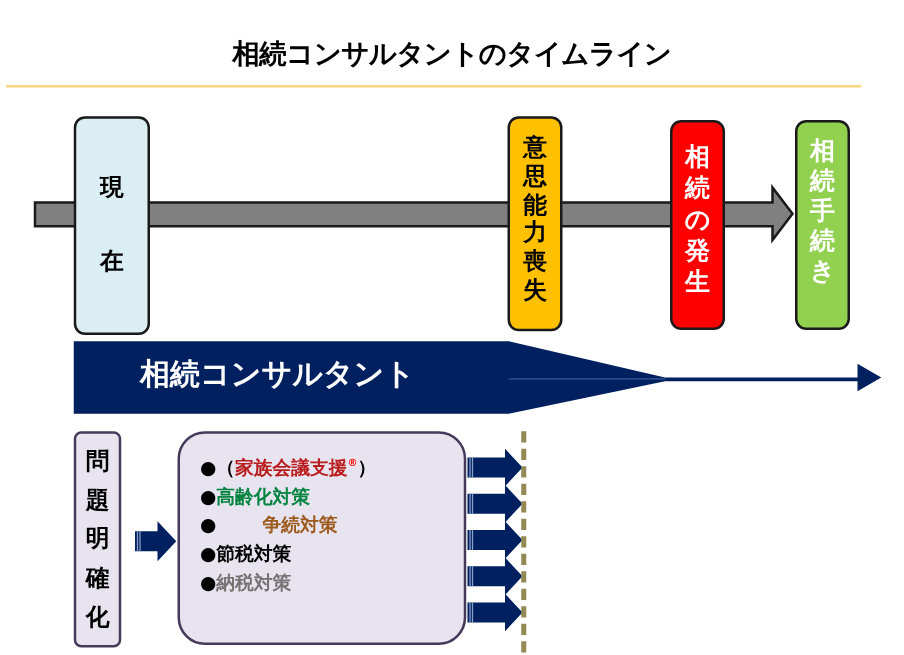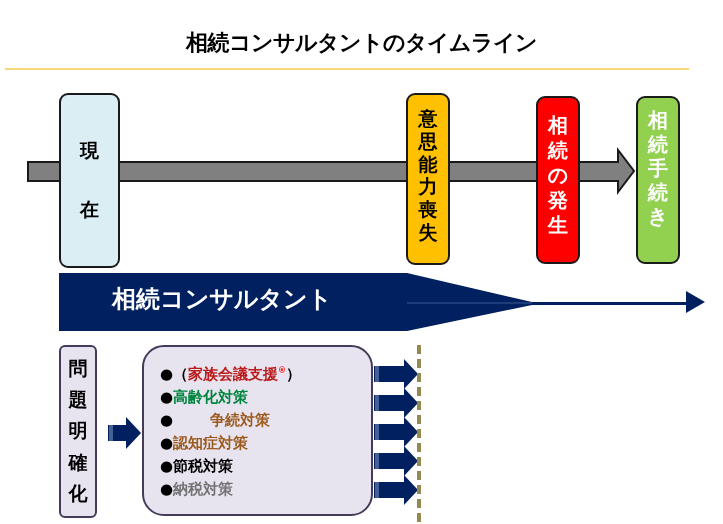--- a/index.html
+++ b/index.html
@@ -114,16 +114,15 @@
     <span>題</span>
     <span>明</span>
     <span>確</span>
     <span>化</span>
   </div>
 
 <div class="abs box-measures" id="measures">
     <div class="measure"><span class="bullet">●</span><span>（</span><span style="color: #b91c1c; margin-top: 12px;">家族会議支援</span><sup style="color: rgb(255, 0, 0);">®</sup><span>）</span></div>
     <div class="measure"><span class="bullet">●</span><span style="color: rgb(0, 132, 63);">高齢化対策</span></div>
     <div class="measure"><span class="bullet">●</span><span style="color: rgb(156, 90, 30); padding-left: 37px;">争続対策</span></div>
-    <div class="measure"><span class="bullet">●</span><span style="color: rgb(156, 90, 30);">認知症対策</span></div>
     <div class="measure"><span class="bullet">●</span><span style="color: rgb(0, 0, 0);">節税対策</span></div>
     <div class="measure"><span class="bullet">●</span><span style="color: #737373;">納税対策</span></div>
   </div>
 
 </body></html>

